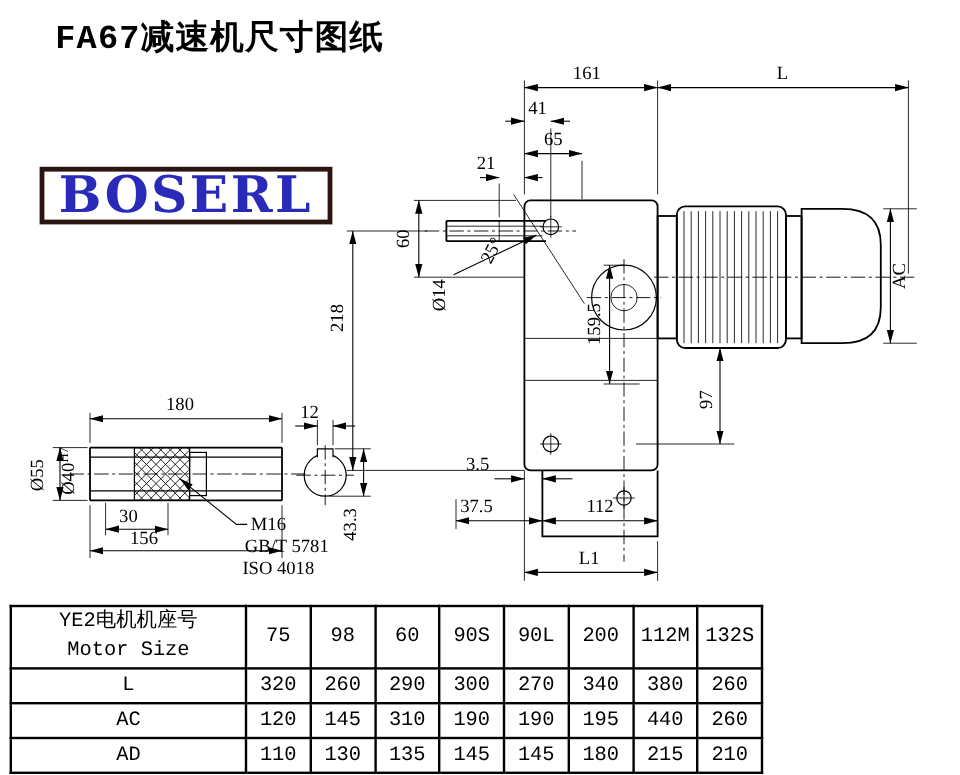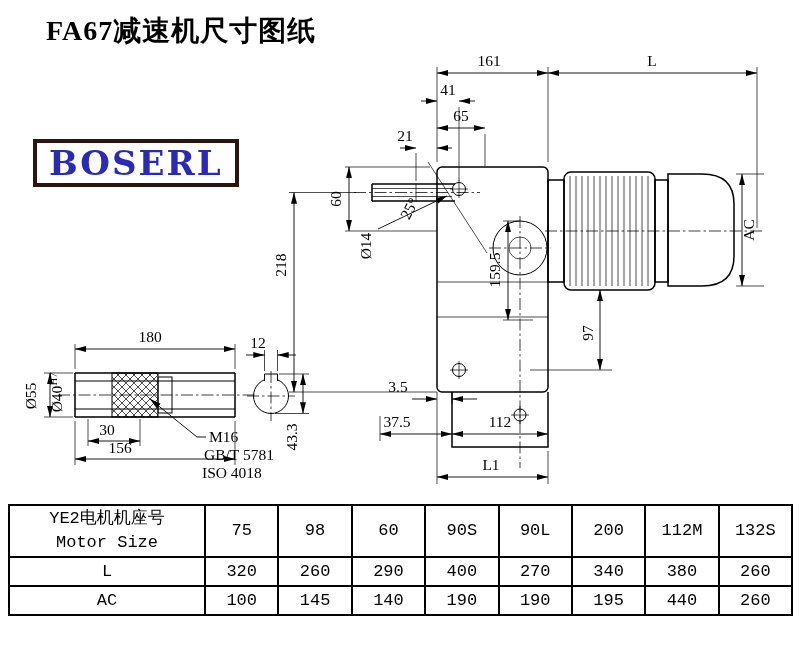--- a/index.html
+++ b/index.html
@@ -3,45 +3,45 @@
 <meta charset="utf-8">
 <style>
   html,body{margin:0;padding:0;}
   body{
     width:800px;height:646px;background:#ffffff;position:relative;
     font-family:"Liberation Sans",sans-serif;color:#000;overflow:hidden;
   }
   .title{
     position:absolute;left:46px;top:12px;
     font-size:28px;font-weight:bold;letter-spacing:1px;
-    font-family:Liberation Serif, serif;
+    font-family:Liberation Mono, monospace;
   }
   .logo{
     position:absolute;left:33px;top:139px;
     border:4px solid #2b1510;background:#fff;
     padding:0 12px;line-height:40px;height:40px;
   }
   .logo span{
     font-family:"DejaVu Serif",serif;font-weight:bold;
-    font-size:34px;color:#2a2ab8;letter-spacing:2px;text-align:right;
+    font-size:42px;color:#2a2ab8;letter-spacing:2px;text-align:right;
   }
   svg.drawing{position:absolute;left:0;top:0;}
 
   
   .ol{fill:none;stroke:#000;stroke-width:1.5;}
   .md{fill:none;stroke:#000;stroke-width:1;}
   .tn{fill:none;stroke:#000;stroke-width:0.7;}
   .cl{fill:none;stroke:#000;stroke-width:0.75;stroke-dasharray:12 3 2.5 3;}
   .dm{fill:none;stroke:#000;stroke-width:0.9;}
   text.dt{font-family:"Liberation Serif",serif;font-size:15.5px;fill:#000;text-anchor:middle;}
   text.dts{font-family:"Liberation Serif",serif;font-size:10.5px;fill:#000;text-anchor:middle;}
   text.ta-s{text-anchor:start;}
 
   table.dim-table{
-    position:absolute;left:8px;top:504px;width:785px;
+    position:absolute;left:8px;top:504px;width:628px;
     border-collapse:collapse;table-layout:fixed;
     font-family:"Liberation Mono",monospace;font-size:17px;color:#000;
   }
   .dim-table th,.dim-table td{
     border:2px solid #000;text-align:center;vertical-align:middle;
     padding:0;font-weight:normal;background:#fff;
   }
   .dim-table .hdr{height:52px;line-height:24px;font-size:17px;}
   .dim-table .row{height:29px;}
 </style>
@@ -200,31 +200,42 @@
       <th>90L</th>
       <th>200</th>
       <th>112M</th>
       <th>132S</th>
     </tr>
     <tr class="row">
       <td>L</td>
       <td>320</td>
       <td>260</td>
       <td>290</td>
-      <td>400</td>
+      <td>300</td>
       <td>270</td>
       <td>340</td>
       <td>380</td>
       <td>260</td>
     </tr>
     <tr class="row">
       <td>AC</td>
-      <td>100</td>
+      <td>120</td>
       <td>145</td>
-      <td>140</td>
+      <td>310</td>
       <td>190</td>
       <td>190</td>
       <td>195</td>
       <td>440</td>
       <td>260</td>
     </tr>
+    <tr class="row">
+      <td>AD</td>
+      <td>110</td>
+      <td>130</td>
+      <td>135</td>
+      <td>145</td>
+      <td>145</td>
+      <td>180</td>
+      <td>215</td>
+      <td>210</td>
+    </tr>
   </tbody>
 </table>
 
 </body></html>

